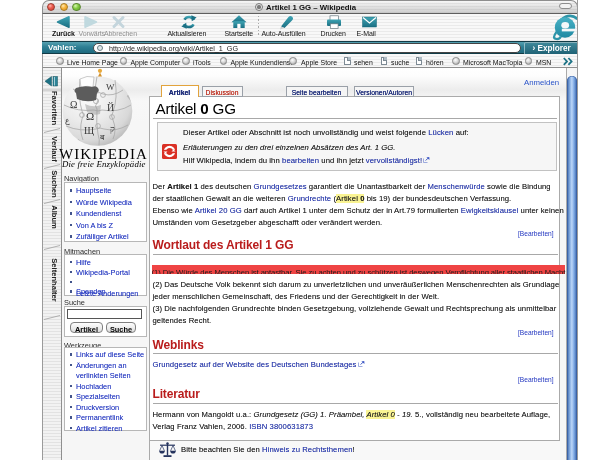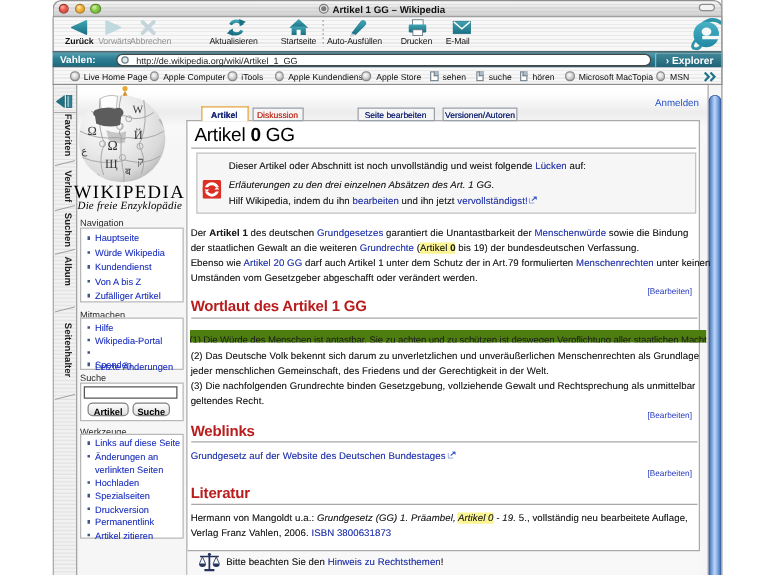--- a/index.html
+++ b/index.html
@@ -199,27 +199,27 @@
 <div class="bodyt" style="left:183px;top:128px">Dieser Artikel oder Abschnitt ist noch unvollständig und weist folgende <span class="lk">Lücken</span> auf:</div>
 <div class="bodyt" style="left:183px;top:142.5px;font-style:italic">Erläuterungen zu den drei einzelnen Absätzen des Art. 1 GG.</div>
 <div class="bodyt" style="left:183px;top:155.5px">Hilf Wikipedia, indem du ihn <span class="lk">bearbeiten</span> und ihn jetzt <span class="lk">vervollständigst!</span><svg width="7" height="6" viewBox="0 0 7 6" style="margin-left:1px">
         <path d="M0.5 1.5 V5.5 H4.5" fill="none" stroke="#8797d8" stroke-width="0.8"></path>
         <path d="M2.5 3.5 L5.8 0.6" stroke="#3b56c4" stroke-width="0.9" fill="none"></path>
         <path d="M3.4 0.2 L6.4 0.2 L6.4 3 Z" fill="#3b56c4"></path>
       </svg></div>
 
 <div class="bodyt" style="left:152.5px;top:182px">Der <b>Artikel 1</b> des deutschen <span class="lk">Grundgesetzes</span> garantiert die Unantastbarkeit der <span class="lk">Menschenwürde</span> sowie die Bindung</div>
 <div class="bodyt" style="left:152.5px;top:194px">der staatlichen Gewalt an die weiteren <span class="lk">Grundrechte</span> (<span class="hl">Artikel <b>0</b></span> bis 19) der bundesdeutschen Verfassung.</div>
-<div class="bodyt" style="left:152.5px;top:206px">Ebenso wie <span class="lk">Artikel 20 GG</span> darf auch Artikel 1 unter dem Schutz der in Art.79 formulierten <span class="lk">Menschenrechten</span> unter keinen</div>
+<div class="bodyt" style="left:152.5px;top:206px">Ebenso wie <span class="lk">Artikel 20 GG</span> darf auch Artikel 1 unter dem Schutz der in Art.79 formulierten <span class="lk">Ewigkeitsklausel</span> unter keinen</div>
 <div class="bodyt" style="left:152.5px;top:218px">Umständen vom Gesetzgeber abgeschafft oder verändert werden.</div>
 
 <div class="bear" style="left:518px;top:230px">[Bearbeiten]</div>
 <div class="h2t" style="left:152.5px;top:237.8px">Wortlaut des Artikel 1 GG</div>
 <div class="hr" style="left:152.5px;top:254px;width:405px"></div>
-<div class="abs nw" style="left:151.5px;top:260.5px;width:414.7px;height:13px;overflow:hidden"><span style="background:#4d7c0f;display:inline-block;height:13px;padding-top:2.5px;font-size:7.7px;letter-spacing:-0.09px;color:#1a1a1a">(1) Die Würde des Menschen ist antastbar. Sie zu achten und zu schützen ist deswegen Verpflichtung aller staatlichen Macht</span></div>
+<div class="abs nw" style="left:151.5px;top:260.5px;width:414.7px;height:13px;overflow:hidden"><span style="background:#ef4444;display:inline-block;height:13px;padding-top:2.5px;font-size:7.7px;letter-spacing:-0.09px;color:#1a1a1a">(1) Die Würde des Menschen ist antastbar. Sie zu achten und zu schützen ist deswegen Verpflichtung aller staatlichen Macht</span></div>
 <div class="bodyt" style="left:152.5px;top:280px">(2) Das Deutsche Volk bekennt sich darum zu unverletzlichen und unveräußerlichen Menschenrechten als Grundlage</div>
 <div class="bodyt" style="left:152.5px;top:292px">jeder menschlichen Gemeinschaft, des Friedens und der Gerechtigkeit in der Welt.</div>
 <div class="bodyt" style="left:152.5px;top:304px">(3) Die nachfolgenden Grundrechte binden Gesetzgebung, vollziehende Gewalt und Rechtsprechung als unmittelbar</div>
 <div class="bodyt" style="left:152.5px;top:316px">geltendes Recht.</div>
 
 <div class="bear" style="left:518px;top:329px">[Bearbeiten]</div>
 <div class="h2t" style="left:152.5px;top:338px">Weblinks</div>
 <div class="hr" style="left:152.5px;top:352.5px;width:405px"></div>
 <div class="bodyt" style="left:152.5px;top:360px"><span class="lk">Grundgesetz auf der Website des Deutschen Bundestages</span><svg width="7" height="6" viewBox="0 0 7 6" style="margin-left:1px">
         <path d="M0.5 1.5 V5.5 H4.5" fill="none" stroke="#8797d8" stroke-width="0.8"></path>

